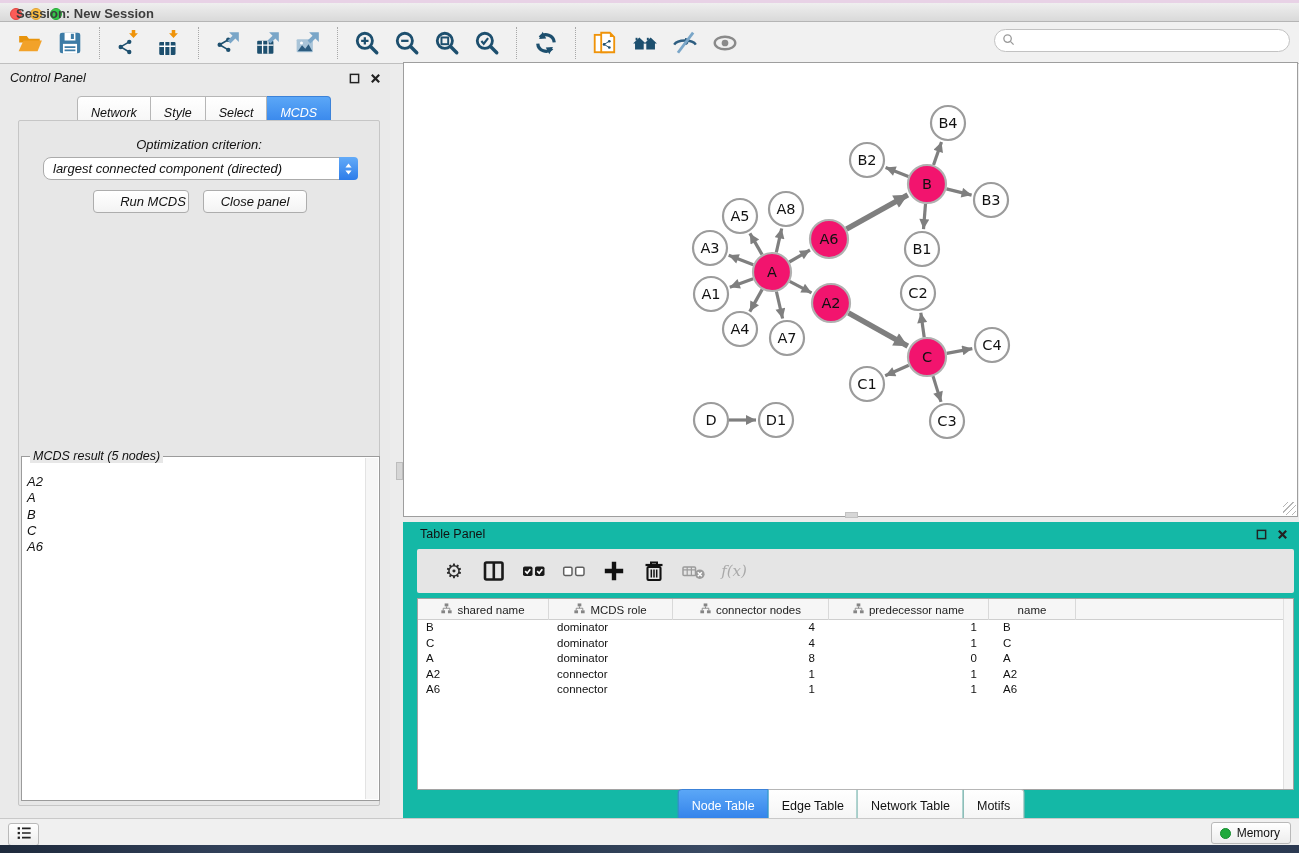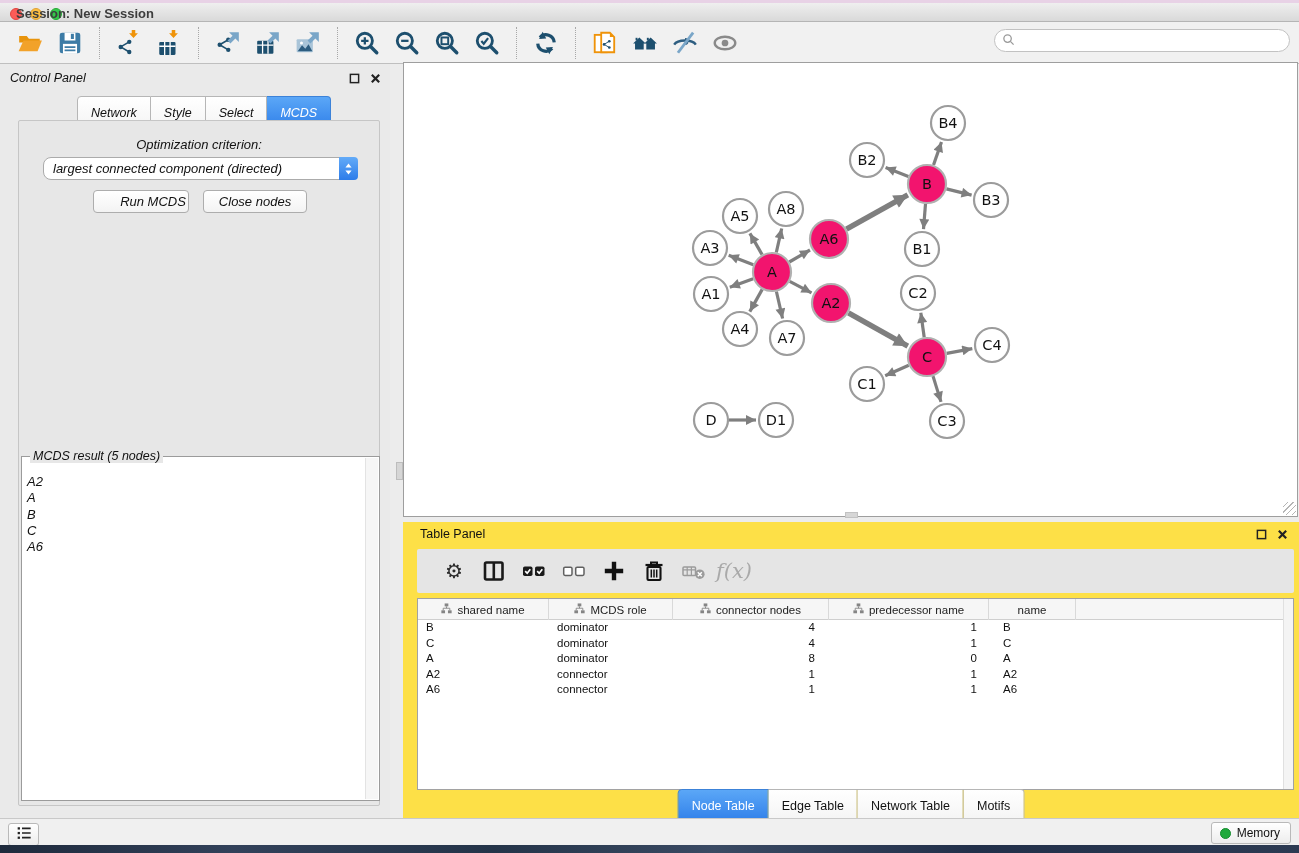--- a/index.html
+++ b/index.html
@@ -77,27 +77,27 @@
   #net-titlebar .lights { left:13px; top:7px; }
   #net-titlebar .tb-title { top:6px; color:#2e2e2e; }
   #net-canvas { position:absolute; left:0; top:27px; width:893px; height:426px; background:#fff; overflow:hidden; }
   #net-canvas svg text { font-family:"DejaVu Sans", sans-serif; }
   #net-grip { position:absolute; right:1px; bottom:1px; width:13px; height:13px;
     background:repeating-linear-gradient(135deg, transparent 0 3px, #b5b5b5 3px 4px); }
   #net-nub-v { position:absolute; left:396px; top:462px; width:7px; height:18px; background:#d6d6d6; border:1px solid #bdbdbd; }
   #net-nub-h { position:absolute; left:845px; top:512px; width:13px; height:6px; background:#d6d6d6; border:1px solid #c2c2c2; }
 
   
-  #table-panel { position:absolute; left:403px; top:522px; width:896px; height:296px; background:#fde047; }
+  #table-panel { position:absolute; left:403px; top:522px; width:896px; height:296px; background:#14b8a6; }
   #tp-title { position:absolute; left:17px; top:5px; font-size:12.5px; color:#111; }
   #table-panel .panel-btns { right:10px; top:5px; }
   #tp-toolbar { position:absolute; left:14px; top:27px; width:877px; height:44px; background:#e5e5e5;
     border-radius:2px; display:flex; align-items:center; padding-left:17px; }
   #tp-toolbar .tbtn { margin:0 6px; width:28px; height:30px; }
-  .fx { font-family:"DejaVu Serif", serif; font-style:italic; font-size:21px; color:#a9a9a9; }
+  .fx { font-family:"DejaVu Serif", serif; font-style:italic; font-size:15px; color:#a9a9a9; }
   .gear-glyph { font-size:20px; color:#2b2b2b; line-height:1; }
 
   #node-table { position:absolute; left:14px; top:76px; width:877px; height:192px; background:#fff; border:1px solid #a2a2a2; overflow:hidden; }
   .thead { display:flex; height:21px; background:#f6f6f6; border-bottom:1px solid #cfcfcf; }
   .th { display:flex; align-items:center; justify-content:center; gap:5px; font-size:11.5px; color:#222;
     border-right:1px solid #d9d9d9; height:21px; }
   .trow { display:flex; height:15.6px; align-items:center; }
   .td { font-size:11.5px; color:#111; height:15.6px; line-height:15.6px; white-space:nowrap; overflow:hidden; }
   #table-scroll { position:absolute; right:0; top:0; bottom:0; width:10px; background:#f4f4f4; border-left:1px solid #e0e0e0; }
 
@@ -320,21 +320,21 @@
       <div id="criterion">
         <div class="val">largest connected component (directed)</div>
         <div class="stepper">
           <svg width="9" height="14" viewBox="0 0 10 14">
               <path d="M5 1l3.4 4.2H1.6z" fill="#fff"></path>
               <path d="M5 13L1.6 8.8h6.8z" fill="#fff"></path>
             </svg>
         </div>
       </div>
       <div id="run-btn" class="cp-btn">Run MCDS</div>
-      <div id="close-btn" class="cp-btn">Close nodes</div>
+      <div id="close-btn" class="cp-btn">Close panel</div>
       <div id="result-box">
         <div id="result-legend">MCDS result (5 nodes)</div>
         <div id="result-list">
             <div class="item">A2</div>
             <div class="item">A</div>
             <div class="item">B</div>
             <div class="item">C</div>
             <div class="item">A6</div>
           </div>
         <div id="result-scroll"></div>

